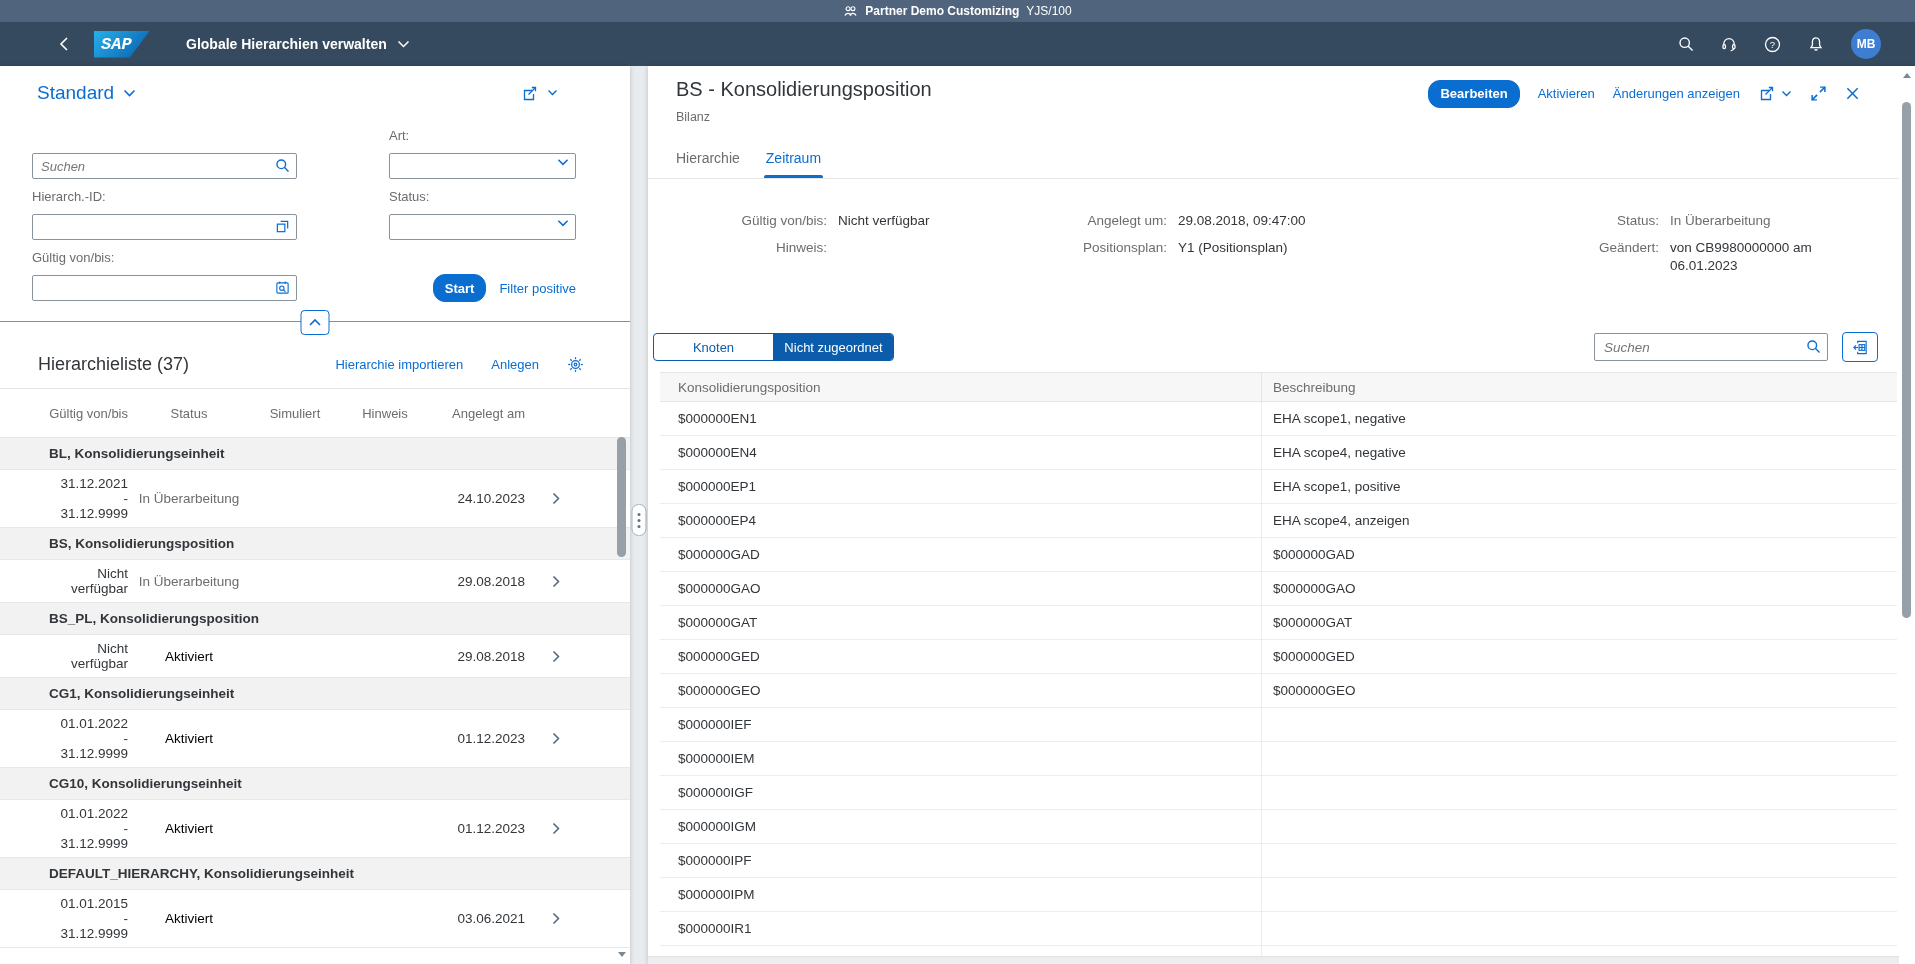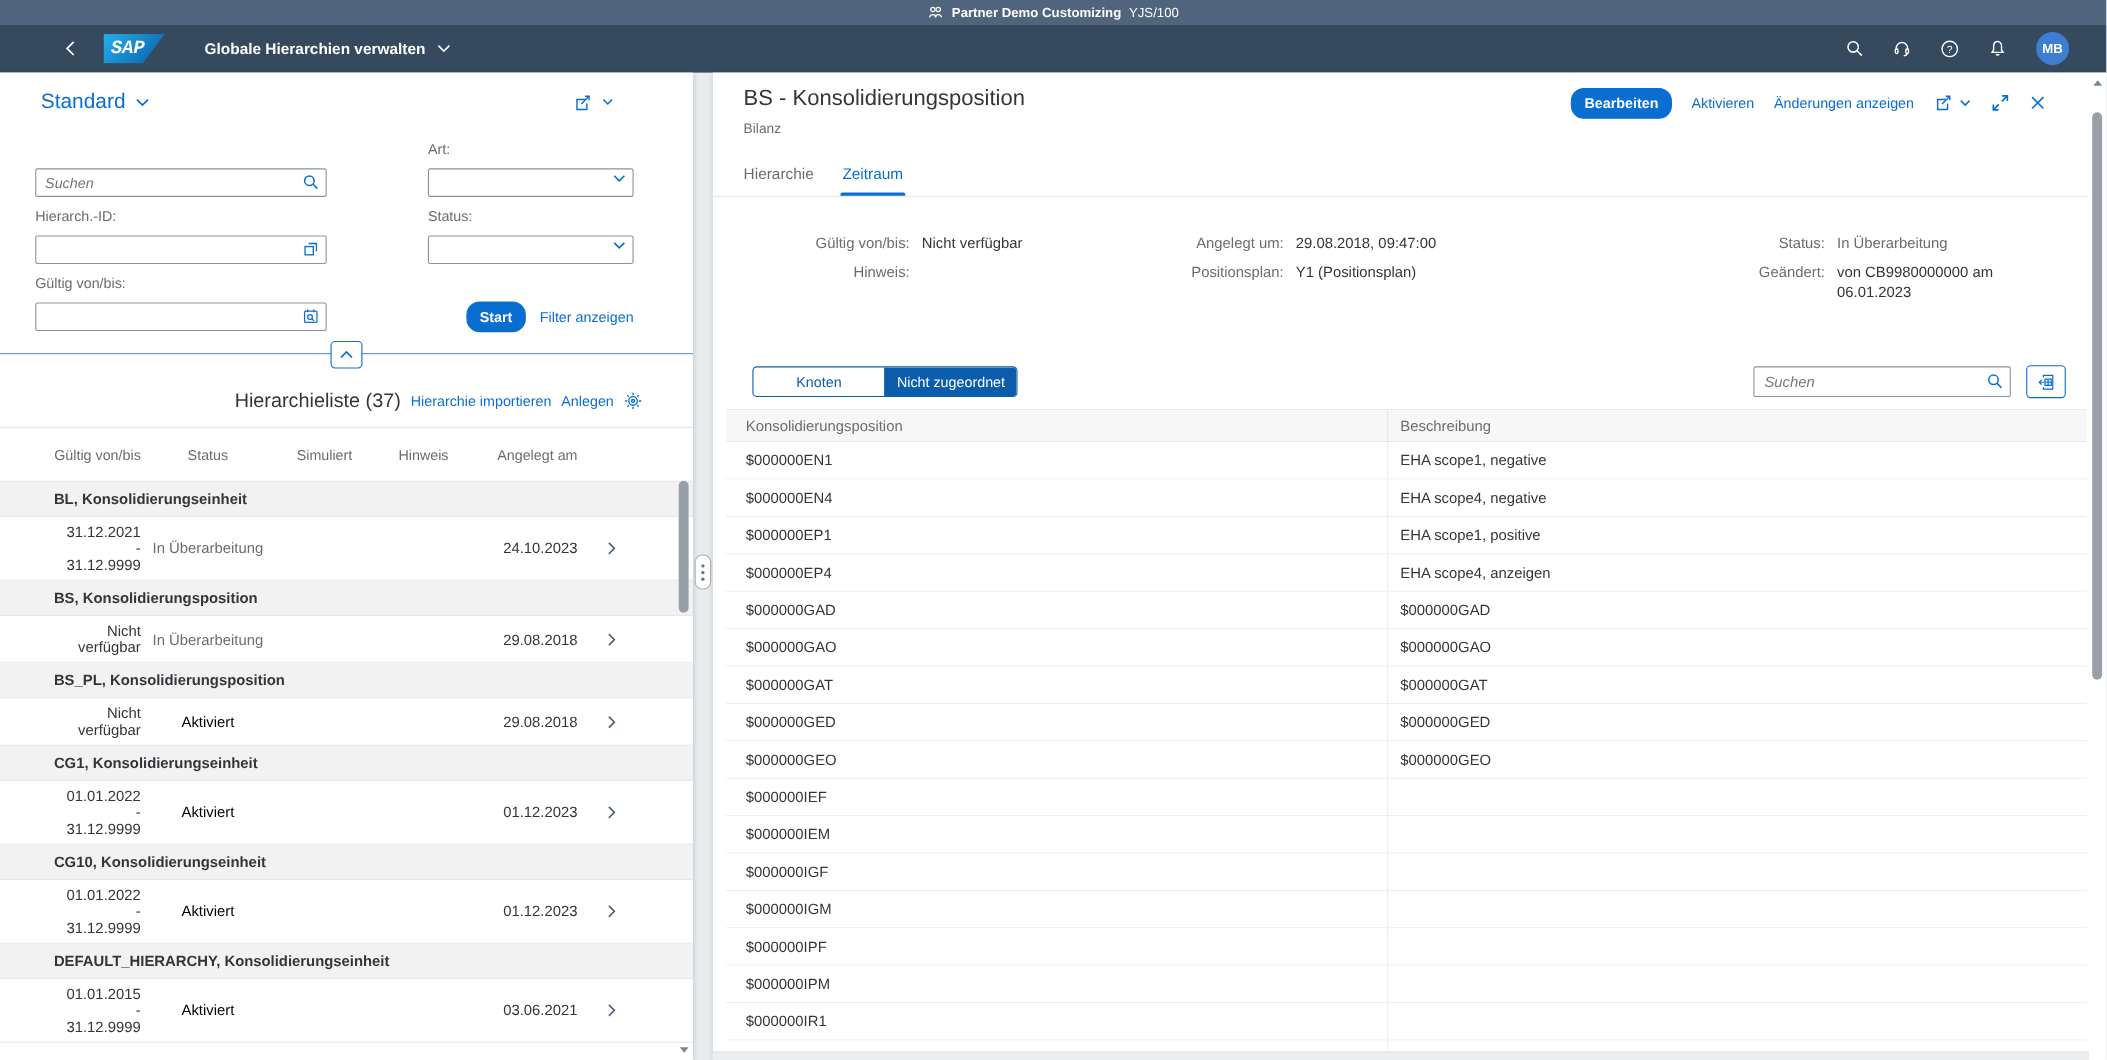--- a/index.html
+++ b/index.html
@@ -49,21 +49,21 @@
   .btn-primary{height:26px;padding:0 11px;background:#0a6ed1;border:1px solid #0a6ed1;border-radius:12px;color:#fff;
                font-weight:700;font-size:13px;display:flex;align-items:center;cursor:pointer;}
   .link-btn{color:#0a6ed1;font-size:13px;cursor:pointer;white-space:nowrap;}
 
   .collapse-wrap{position:relative;margin-top:20px;border-top:1px solid #5a97d5;}
   .collapse-btn{position:absolute;left:50%;top:-12px;transform:translateX(-50%);width:27px;height:23px;
                 background:#fff;border:1px solid #0a6ed1;border-radius:4px;display:flex;align-items:center;
                 justify-content:center;cursor:pointer;}
 
   
-  .list-head{display:flex;align-items:center;margin:32px 46px 0 38px;gap:9px;text-align:right;}
+  .list-head{display:flex;align-items:center;margin:32px 46px 0 38px;gap:28px;}
   .list-title{font-size:18px;color:#32363a;flex:1;}
   .ltable{margin-top:13px;font-size:13.5px;}
   .lheader{display:flex;align-items:center;min-height:40px;border-top:1px solid #e5e5e5;border-bottom:1px solid #e5e5e5;
            color:#6a6d70;font-size:13px;padding:4px 42px 4px 38px;line-height:15px;}
   .c-valid{width:90px;text-align:right;white-space:pre-line;}
   .c-status{width:122px;text-align:center;line-height:15px;}
   .c-sim{width:90px;text-align:center;}
   .c-hin{width:90px;text-align:center;}
   .c-created{width:95px;text-align:right;}
   .c-nav{width:35px;display:flex;justify-content:flex-end;align-items:center;}
@@ -102,21 +102,21 @@
   
   .info-col{position:absolute;display:grid;column-gap:11px;row-gap:9px;font-size:13.5px;line-height:18px;}
   .info-label{color:#6a6d70;text-align:right;}
   .info-value{color:#32363a;}
   .info-value.muted{color:#6a6d70;}
   .col-a{left:28px;top:146px;grid-template-columns:151px 260px;}
   .col-b{left:409px;top:146px;grid-template-columns:110px 300px;}
   .col-c{left:921px;top:146px;grid-template-columns:90px 165px;}
 
   
-  .rp-toolbar{position:absolute;top:267px;left:36px;right:37px;height:28px;display:flex;align-items:center;}
+  .rp-toolbar{position:absolute;top:267px;left:5px;right:37px;height:28px;display:flex;align-items:center;}
   .segmented{display:flex;height:26px;border:1px solid #0b5cab;border-radius:4px;overflow:hidden;background:#fff;}
   .seg{width:119px;display:flex;align-items:center;justify-content:center;font-size:13px;color:#0b5cab;cursor:pointer;}
   .seg + .seg{border-left:1px solid #0b5cab;}
   .seg.selected{background:#0b5cab;color:#fff;font-weight:400;}
   .tb-right{margin-left:auto;display:flex;align-items:center;gap:14px;}
   .search-box{position:relative;width:234px;height:28px;}
   .search-box input{width:100%;height:28px;box-sizing:border-box;border:1px solid #8a939c;border-radius:2px;
                     padding:0 32px 0 9px;font-size:13.5px;font-family:inherit;}
   .search-box input::placeholder{font-style:italic;color:#74777a;opacity:1;}
   .search-box .ctrl-icon{top:6px;}
@@ -288,21 +288,21 @@
                 <line x1="11" y1="1.5" x2="11" y2="4"></line>
               <circle cx="7.3" cy="8.7" r="2.3"></circle>
                 <line x1="9" y1="10.4" x2="11.2" y2="12.6"></line>
             </svg>
           </span>
         </div>
       </div>
       <div>
         <div class="actions-cell">
           <span class="btn-primary">Start</span>
-          <span class="link-btn">Filter anzeigen</span>
+          <span class="link-btn">Filter positive</span>
         </div>
       </div>
     </div>
 
     <div class="collapse-wrap">
       <span class="collapse-btn">
         <svg width="13" height="9" viewBox="0 0 13 9" fill="none" stroke="#0a6ed1" stroke-width="1.6">
           <polyline points="1.5,7 6.5,2 11.5,7"></polyline>
         </svg>
       </span>

